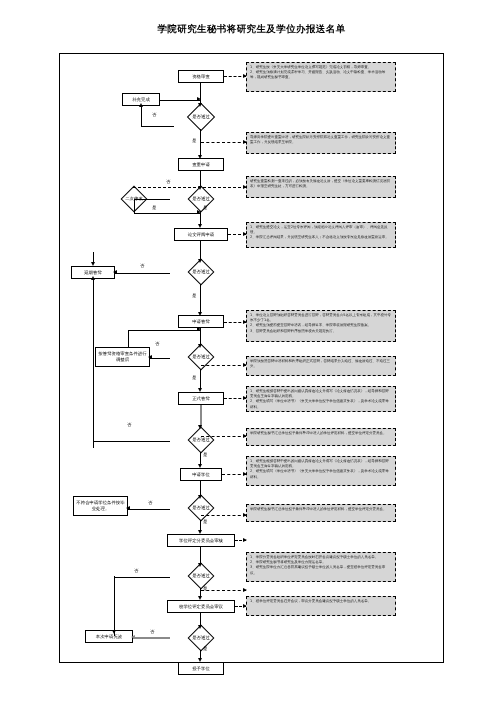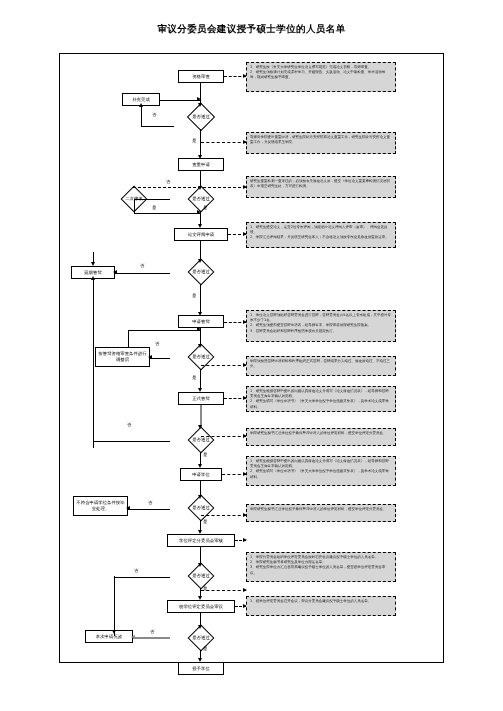--- a/index.html
+++ b/index.html
@@ -70,21 +70,21 @@
     font-size:3.5px;line-height:5.2px;color:#1a1a1a;
     padding:2px 3px;text-align:left;overflow:hidden;
   }
   .note p{margin:0;}
 </style>
 </head>
 <body>
 
 <div id="page">
 
-  <div class="title">审议分委员会建议授予硕士学位的人员名单</div>
+  <div class="title">学院研究生秘书将研究生及学位办报送名单</div>
 
   <div class="frame"></div>
 
   <div class="node" style="left:178px;top:70px;width:46px;height:13px;">资格审查</div>
 
   <div class="node" style="left:122px;top:93px;width:38px;height:13px;">补充完成</div>
 
   <div class="diamond" style="left:170px;top:105px;width:62px;height:24px;">
     <div class="dshape" style="width:18px;height:18px;"></div>
     <div class="dlabel">是否通过</div>

